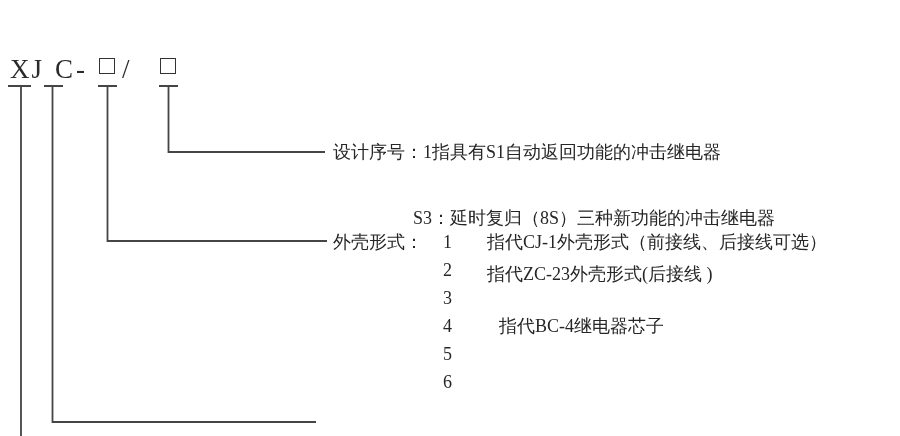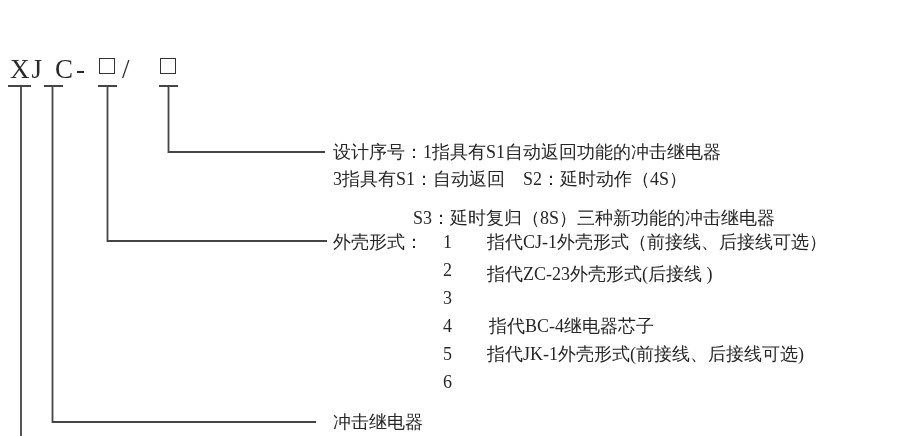--- a/index.html
+++ b/index.html
@@ -67,37 +67,34 @@
   </svg>
 
   <span class="model-part" style="left:10px">XJ</span>
   <span class="model-part" style="left:55px">C</span>
   <span class="model-part" style="left:76px">-</span>
   <span class="digit-box" style="left:99px"></span>
   <span class="model-part" style="left:122px">/</span>
   <span class="digit-box" style="left:160px"></span>
 
   <span class="txt" style="left:333px; top:90px">设计序号：1指具有S1自动返回功能的冲击继电器</span>
-  <span class="txt" style="left:333px; top:117px">3指具有S1：自动返回　S2：延时动作（4S）</span>
   <span class="txt" style="left:413px; top:156px">S3：延时复归（8S）三种新功能的冲击继电器</span>
 
   <span class="txt" style="left:333px; top:180px">外壳形式：</span>
 
   <span class="txt" style="left:443px; top:180px">1</span>
   <span class="txt" style="left:487px; top:180px">指代CJ-1外壳形式（前接线、后接线可选）</span>
 
   <span class="txt" style="left:443px; top:208px">2</span>
   <span class="txt" style="left:487px; top:212px">指代ZC-23外壳形式(后接线 )</span>
 
   <span class="txt" style="left:443px; top:236px">3</span>
 
   <span class="txt" style="left:443px; top:264px">4</span>
-  <span class="txt" style="left:489px; top:264px">指代BC-4继电器芯子</span>
+  <span class="txt" style="left:499px; top:264px">指代BC-4继电器芯子</span>
 
   <span class="txt" style="left:443px; top:292px">5</span>
-  <span class="txt" style="left:487px; top:292px">指代JK-1外壳形式(前接线、后接线可选)</span>
 
   <span class="txt" style="left:443px; top:320px">6</span>
 
-  <span class="txt" style="left:333px; top:360px">冲击继电器</span>
   <span class="txt" style="left:333px; top:387px">公司代号</span>
 
 </div>
 
 </body></html>

